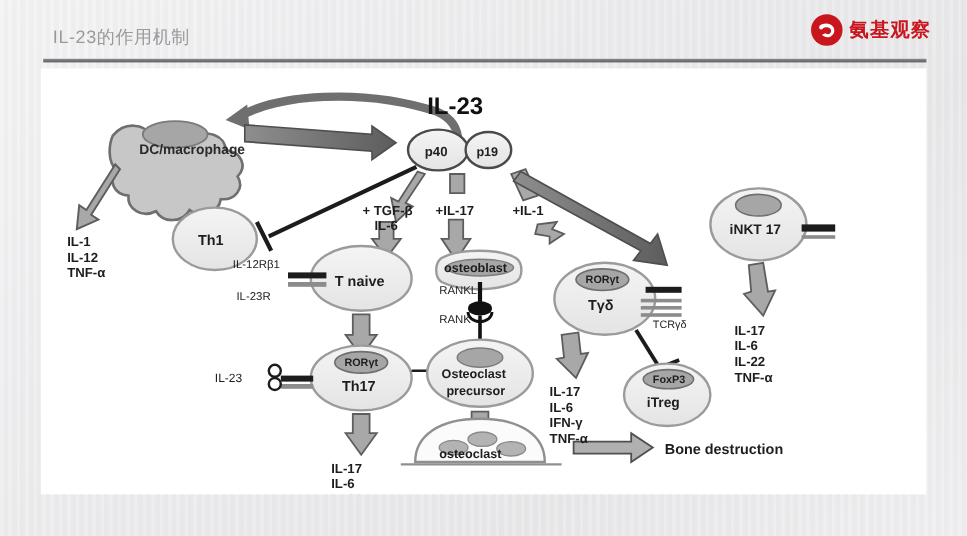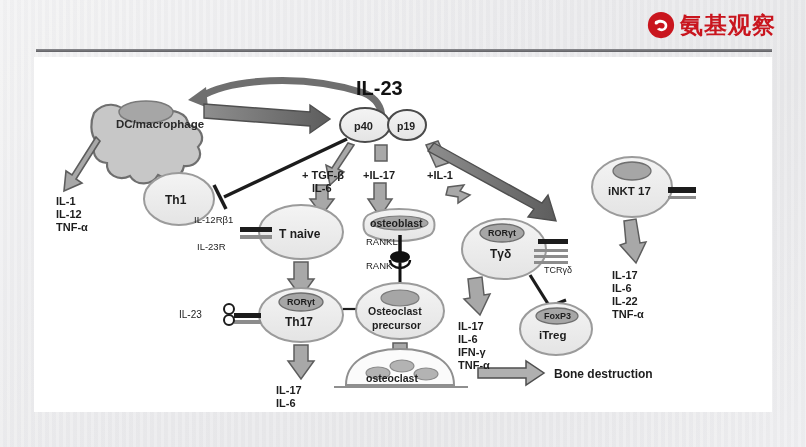--- a/index.html
+++ b/index.html
@@ -16,39 +16,40 @@
     opacity:.35;pointer-events:none;}
 
   
   #header{position:absolute;left:0;top:0;width:806px;height:55px;}
   #title{position:absolute;left:44px;top:22px;font-size:15px;color:#9a9a9c;
     letter-spacing:.5px;white-space:nowrap;}
   #rule{position:absolute;left:36px;top:49px;width:736px;height:3px;
     background:linear-gradient(to bottom,#8b8b8f,#5f5f63);}
   #logo{position:absolute;right:30px;top:8px;height:34px;display:flex;align-items:center;gap:5px;}
   #logo-mark{width:28px;height:28px;flex:0 0 28px;}
-  #logo-text{font-size:23px;font-weight:bold;color:#c9151e;letter-spacing:1px;
+  #logo-text{font-size:16px;font-weight:bold;color:#c9151e;letter-spacing:1px;
     font-family:"DejaVu Sans",sans-serif;line-height:1;}
 
   
   #panel{position:absolute;left:34px;top:57px;width:738px;height:355px;background:#ffffff;}
   #figure{position:absolute;left:0;top:0;width:738px;height:355px;}
 
   
   #caption{position:absolute;left:310px;top:419px;font-size:13px;color:#a7a7a9;white-space:nowrap;}
   #caption .cn{font-family:"DejaVu Sans",sans-serif;}
 
   text{font-family:"Liberation Sans","DejaVu Sans",sans-serif;}
 </style>
 </head>
 <body>
 
 <div id="slide">
 
   <div id="header">
+    <div id="title">IL-23的作用机制</div>
     <div id="rule"></div>
 
     <div id="logo">
       <svg id="logo-mark" viewBox="0 0 32 32">
         <circle cx="16" cy="16" r="15" fill="#c9151e"></circle>
         <path d="M16 1.5a14.5 14.5 0 0 0 0 29 14.5 14.5 0 0 1 0-29z" fill="#16489c"></path>
         <path d="M9 12c4-3 10-3 13 1 2.4 3.2 1 7.8-2.6 9.4-2.9 1.3-6.2.4-8-1.8l3.2-1.6c1.2 1.2 3.1 1.4 4.4.4 1.6-1.2 1.6-3.8-.1-5-2.2-1.6-5.6-1.1-7.6.7L9 12z" fill="#ffffff"></path>
         <circle cx="10.6" cy="13.6" r="1.9" fill="#ffffff"></circle>
       </svg>
       <div id="logo-text">氨基观察</div>

